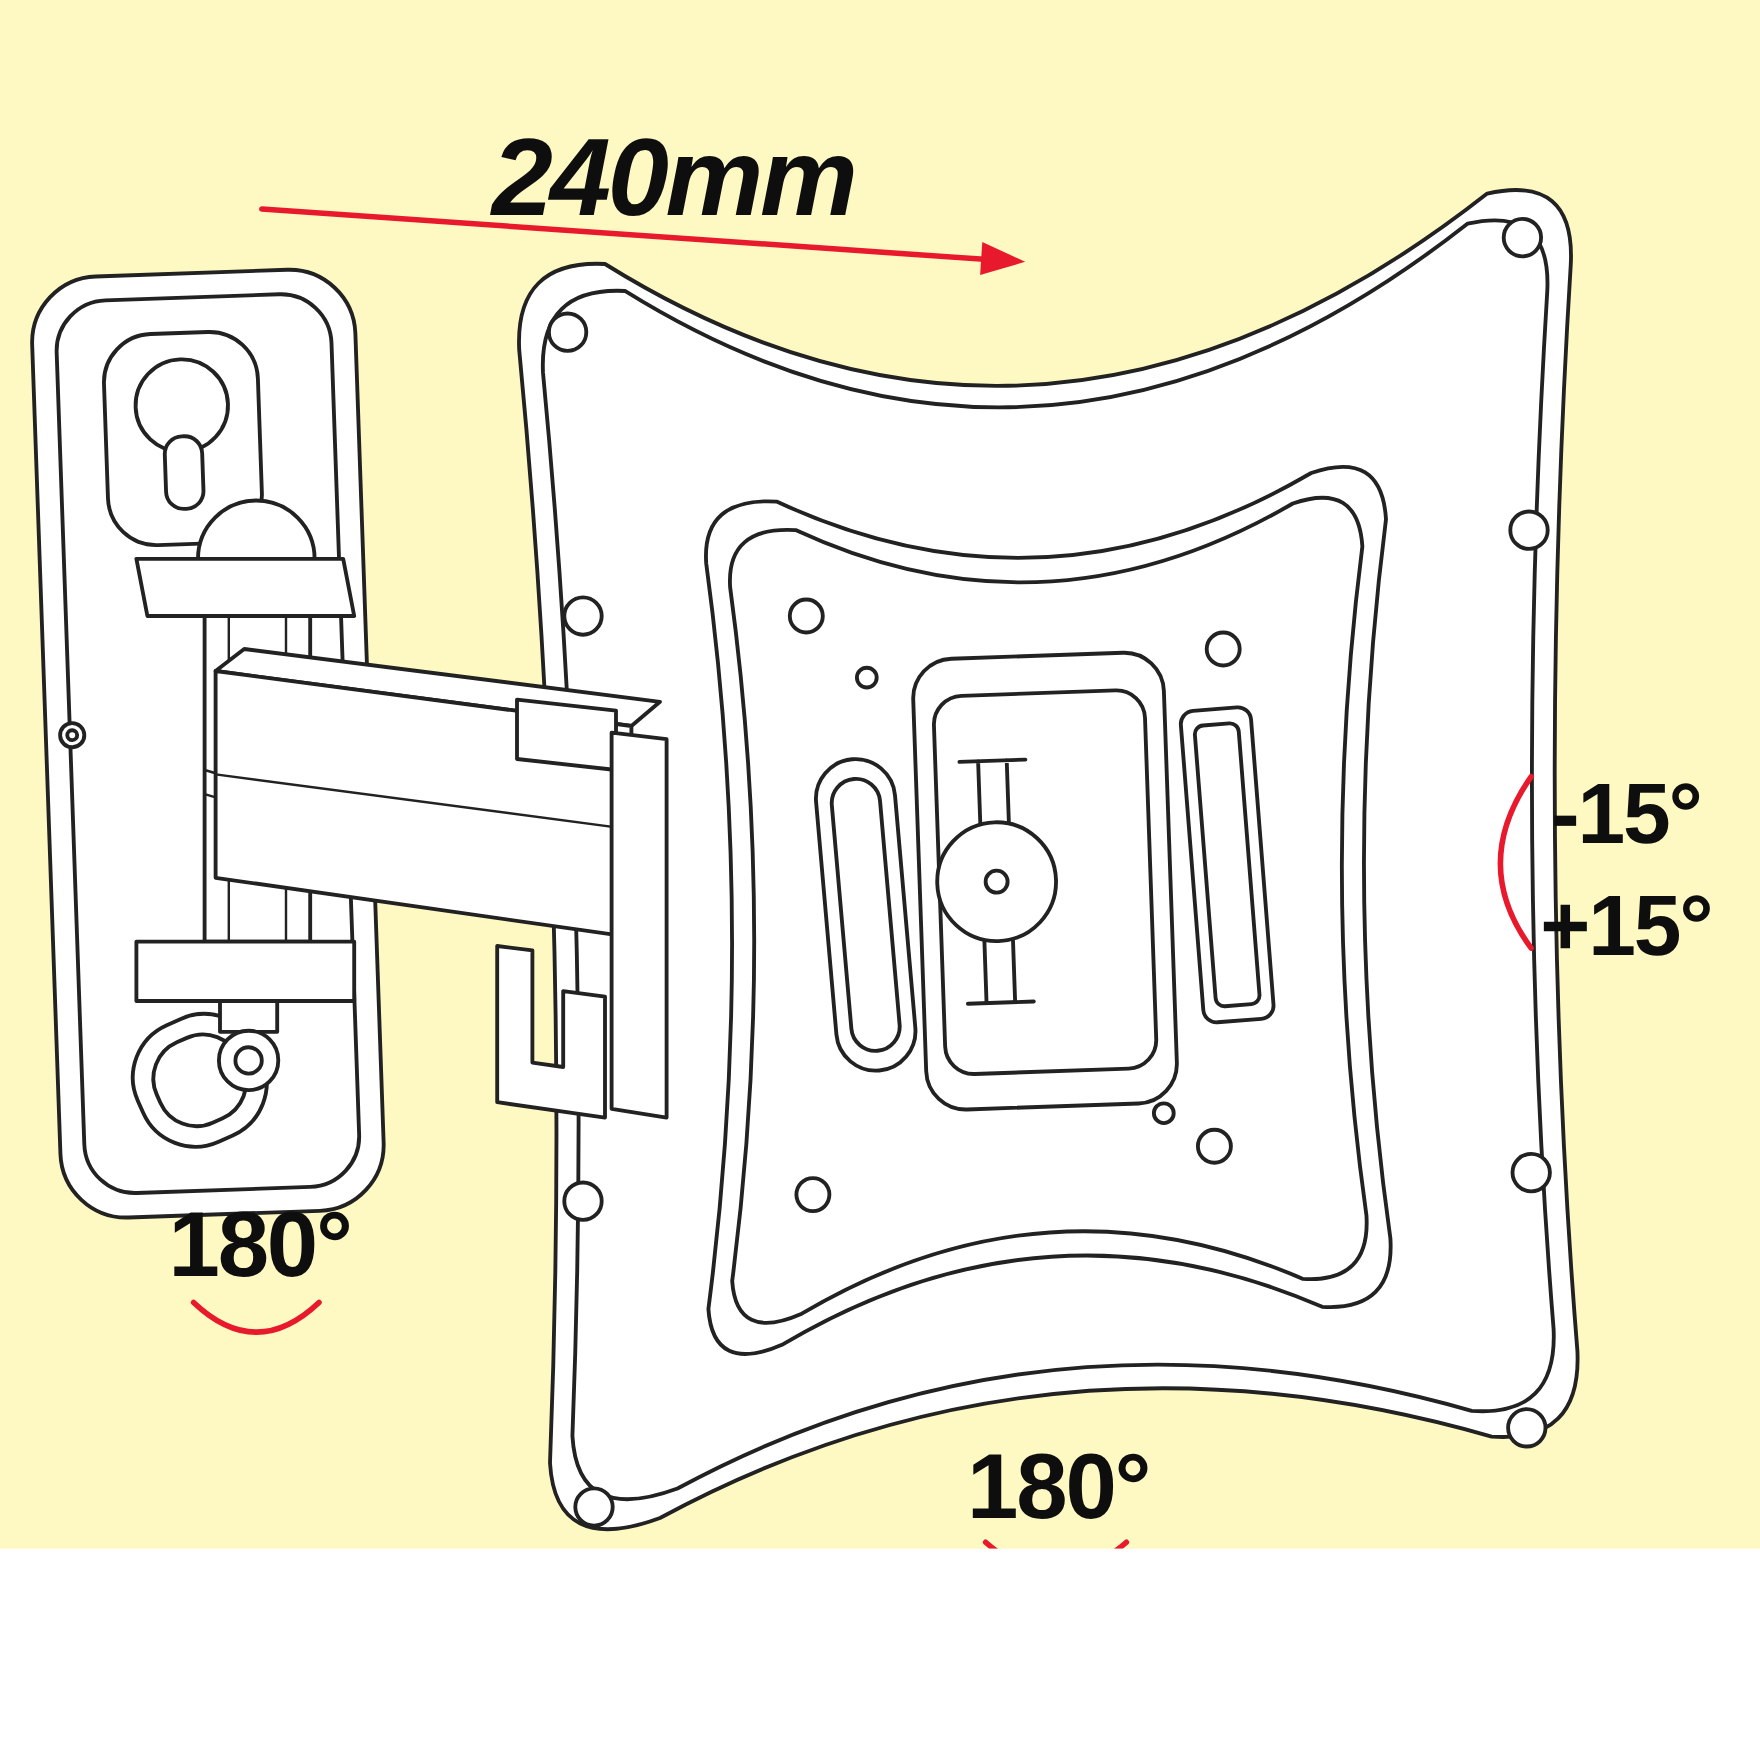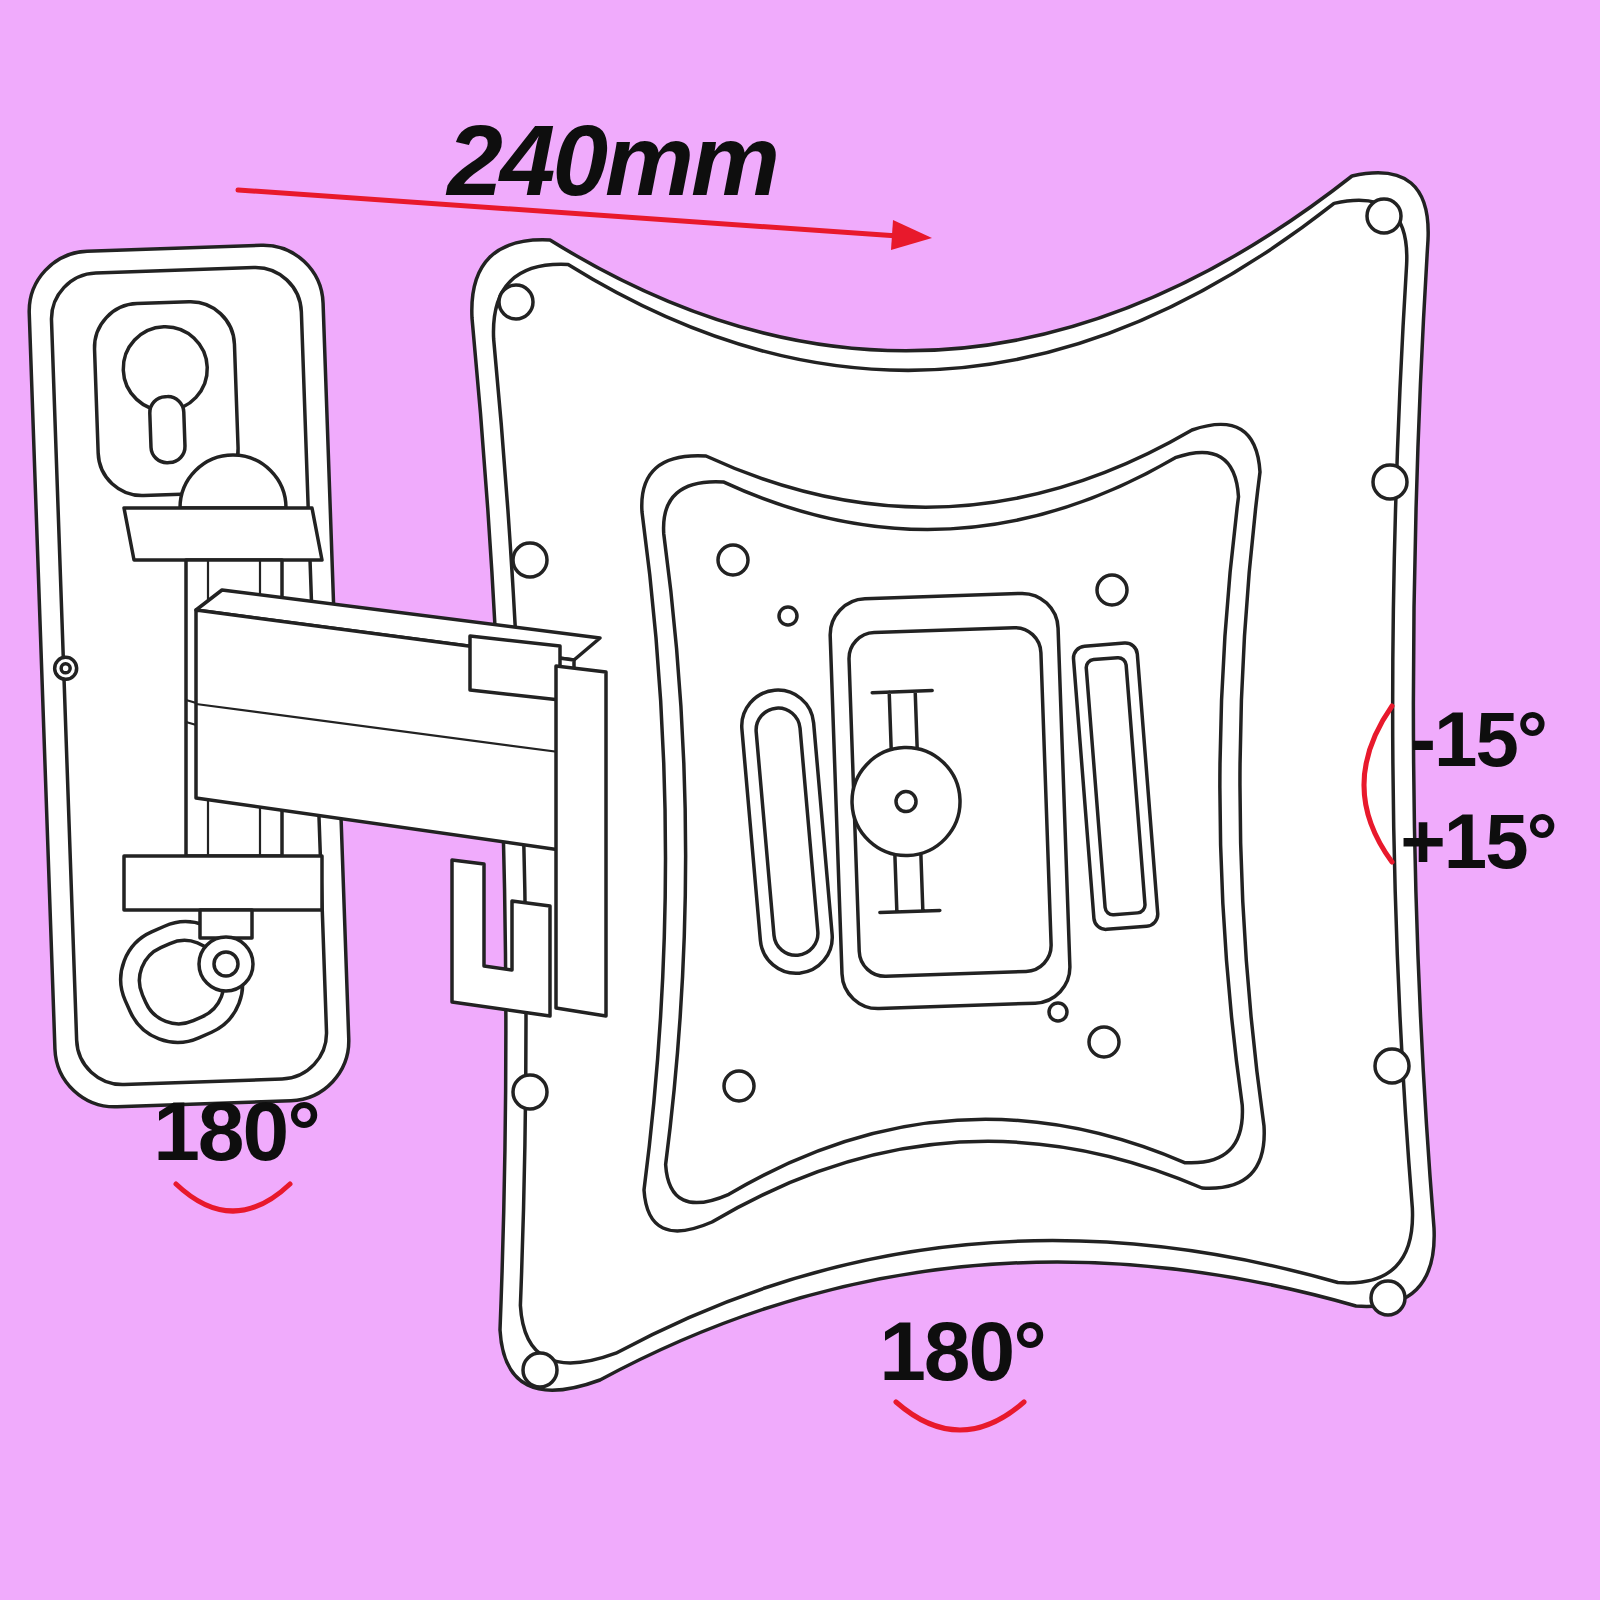--- a/index.html
+++ b/index.html
@@ -1,16 +1,16 @@
 <!DOCTYPE html>
 <html><head>
 <meta charset="utf-8">
 <style>
   html,body{margin:0;padding:0;background:#ffffff}
-  .canvas{position:relative;width:1600px;height:1600px;background:#f0abfc;overflow:hidden}
+  .canvas{position:relative;width:1600px;height:1408px;background:#fef9c3;overflow:hidden}
   svg{display:block}
   .t{fill:#0e0e0e;font-family:"Liberation Sans",sans-serif;font-weight:bold}
   .t-dim{font-size:100px;font-style:italic;letter-spacing:-3px}
   .t-angle{font-size:78px;letter-spacing:-2px}
   .t-swivel{font-size:84px;letter-spacing:-2px}
 </style>
 </head>
 <body>
 
 <div class="canvas">

